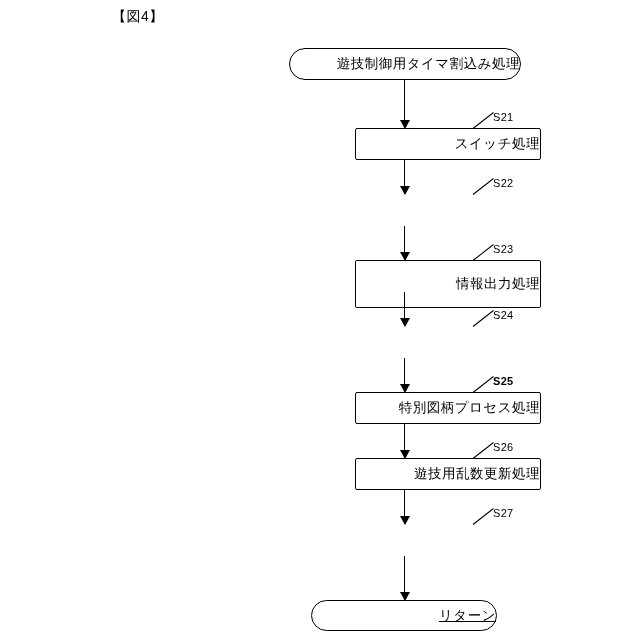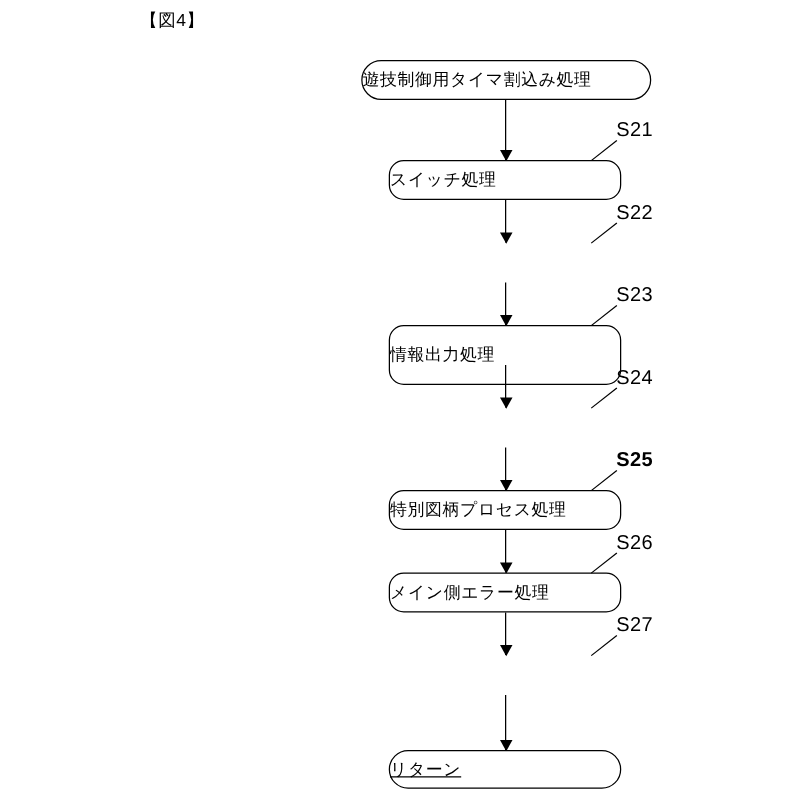--- a/index.html
+++ b/index.html
@@ -30,30 +30,31 @@
     width: 640px;
     height: 640px;
   }
   .node {
     position: absolute;
     box-sizing: border-box;
     border: 1.5px solid #000;
     background: #fff;
     display: flex;
     align-items: center;
-    justify-content: flex-start;
+    justify-content: flex-end;
     font-size: 13.5px;
     white-space: nowrap;
     letter-spacing: 0.5px;
   }
   .terminal {
     border-radius: 16px;
   }
   .process {
-    border-radius: 12px;
+    border-radius: 2px;
+    margin-left: 44px;
   }
   .arrow {
     position: absolute;
     width: 0;
     border-left: 1.4px solid #000;
   }
   .arrow::after {
     content: "";
     position: absolute;
     left: -5.4px;
@@ -65,23 +66,24 @@
     border-top: 9px solid #000;
   }
   .leader {
     position: absolute;
     height: 0;
     border-top: 1.2px solid #000;
     transform-origin: left center;
   }
   .step-label {
     position: absolute;
-    font-size: 16px;
+    font-size: 11px;
     letter-spacing: 0.3px;
     white-space: nowrap;
+    margin-top: 15px;
   }
 </style>
 </head>
 <body>
 
 <div id="figure-label">【図4】</div>
 
 <div class="flow">
 
   <div class="node terminal" style="left:289px; top:48px; width:232px; height:32px;">
@@ -118,21 +120,21 @@
 
   <div class="node process" style="left:311px; top:392px; width:186px; height:32px;">
     <span>特別図柄プロセス処理</span>
   </div>
   <div class="leader" style="left:473px; top:392px; width:26px; transform:rotate(-38deg);"></div>
   <div class="step-label" style="left:493px; top:360px;font-weight:bold;">S25</div>
 
   <div class="arrow" style="left:404px; top:424px; height:34px;"></div>
 
   <div class="node process" style="left:311px; top:458px; width:186px; height:32px;">
-    <span>メイン側エラー処理</span>
+    <span>遊技用乱数更新処理</span>
   </div>
   <div class="leader" style="left:473px; top:458px; width:26px; transform:rotate(-38deg);"></div>
   <div class="step-label" style="left:493px; top:426px;">S26</div>
 
   <div class="arrow" style="left:404px; top:490px; height:34px;"></div>
 
   <div class="leader" style="left:473px; top:524px; width:26px; transform:rotate(-38deg);"></div>
   <div class="step-label" style="left:493px; top:492px;">S27</div>
 
   <div class="arrow" style="left:404px; top:556px; height:44px;"></div>

